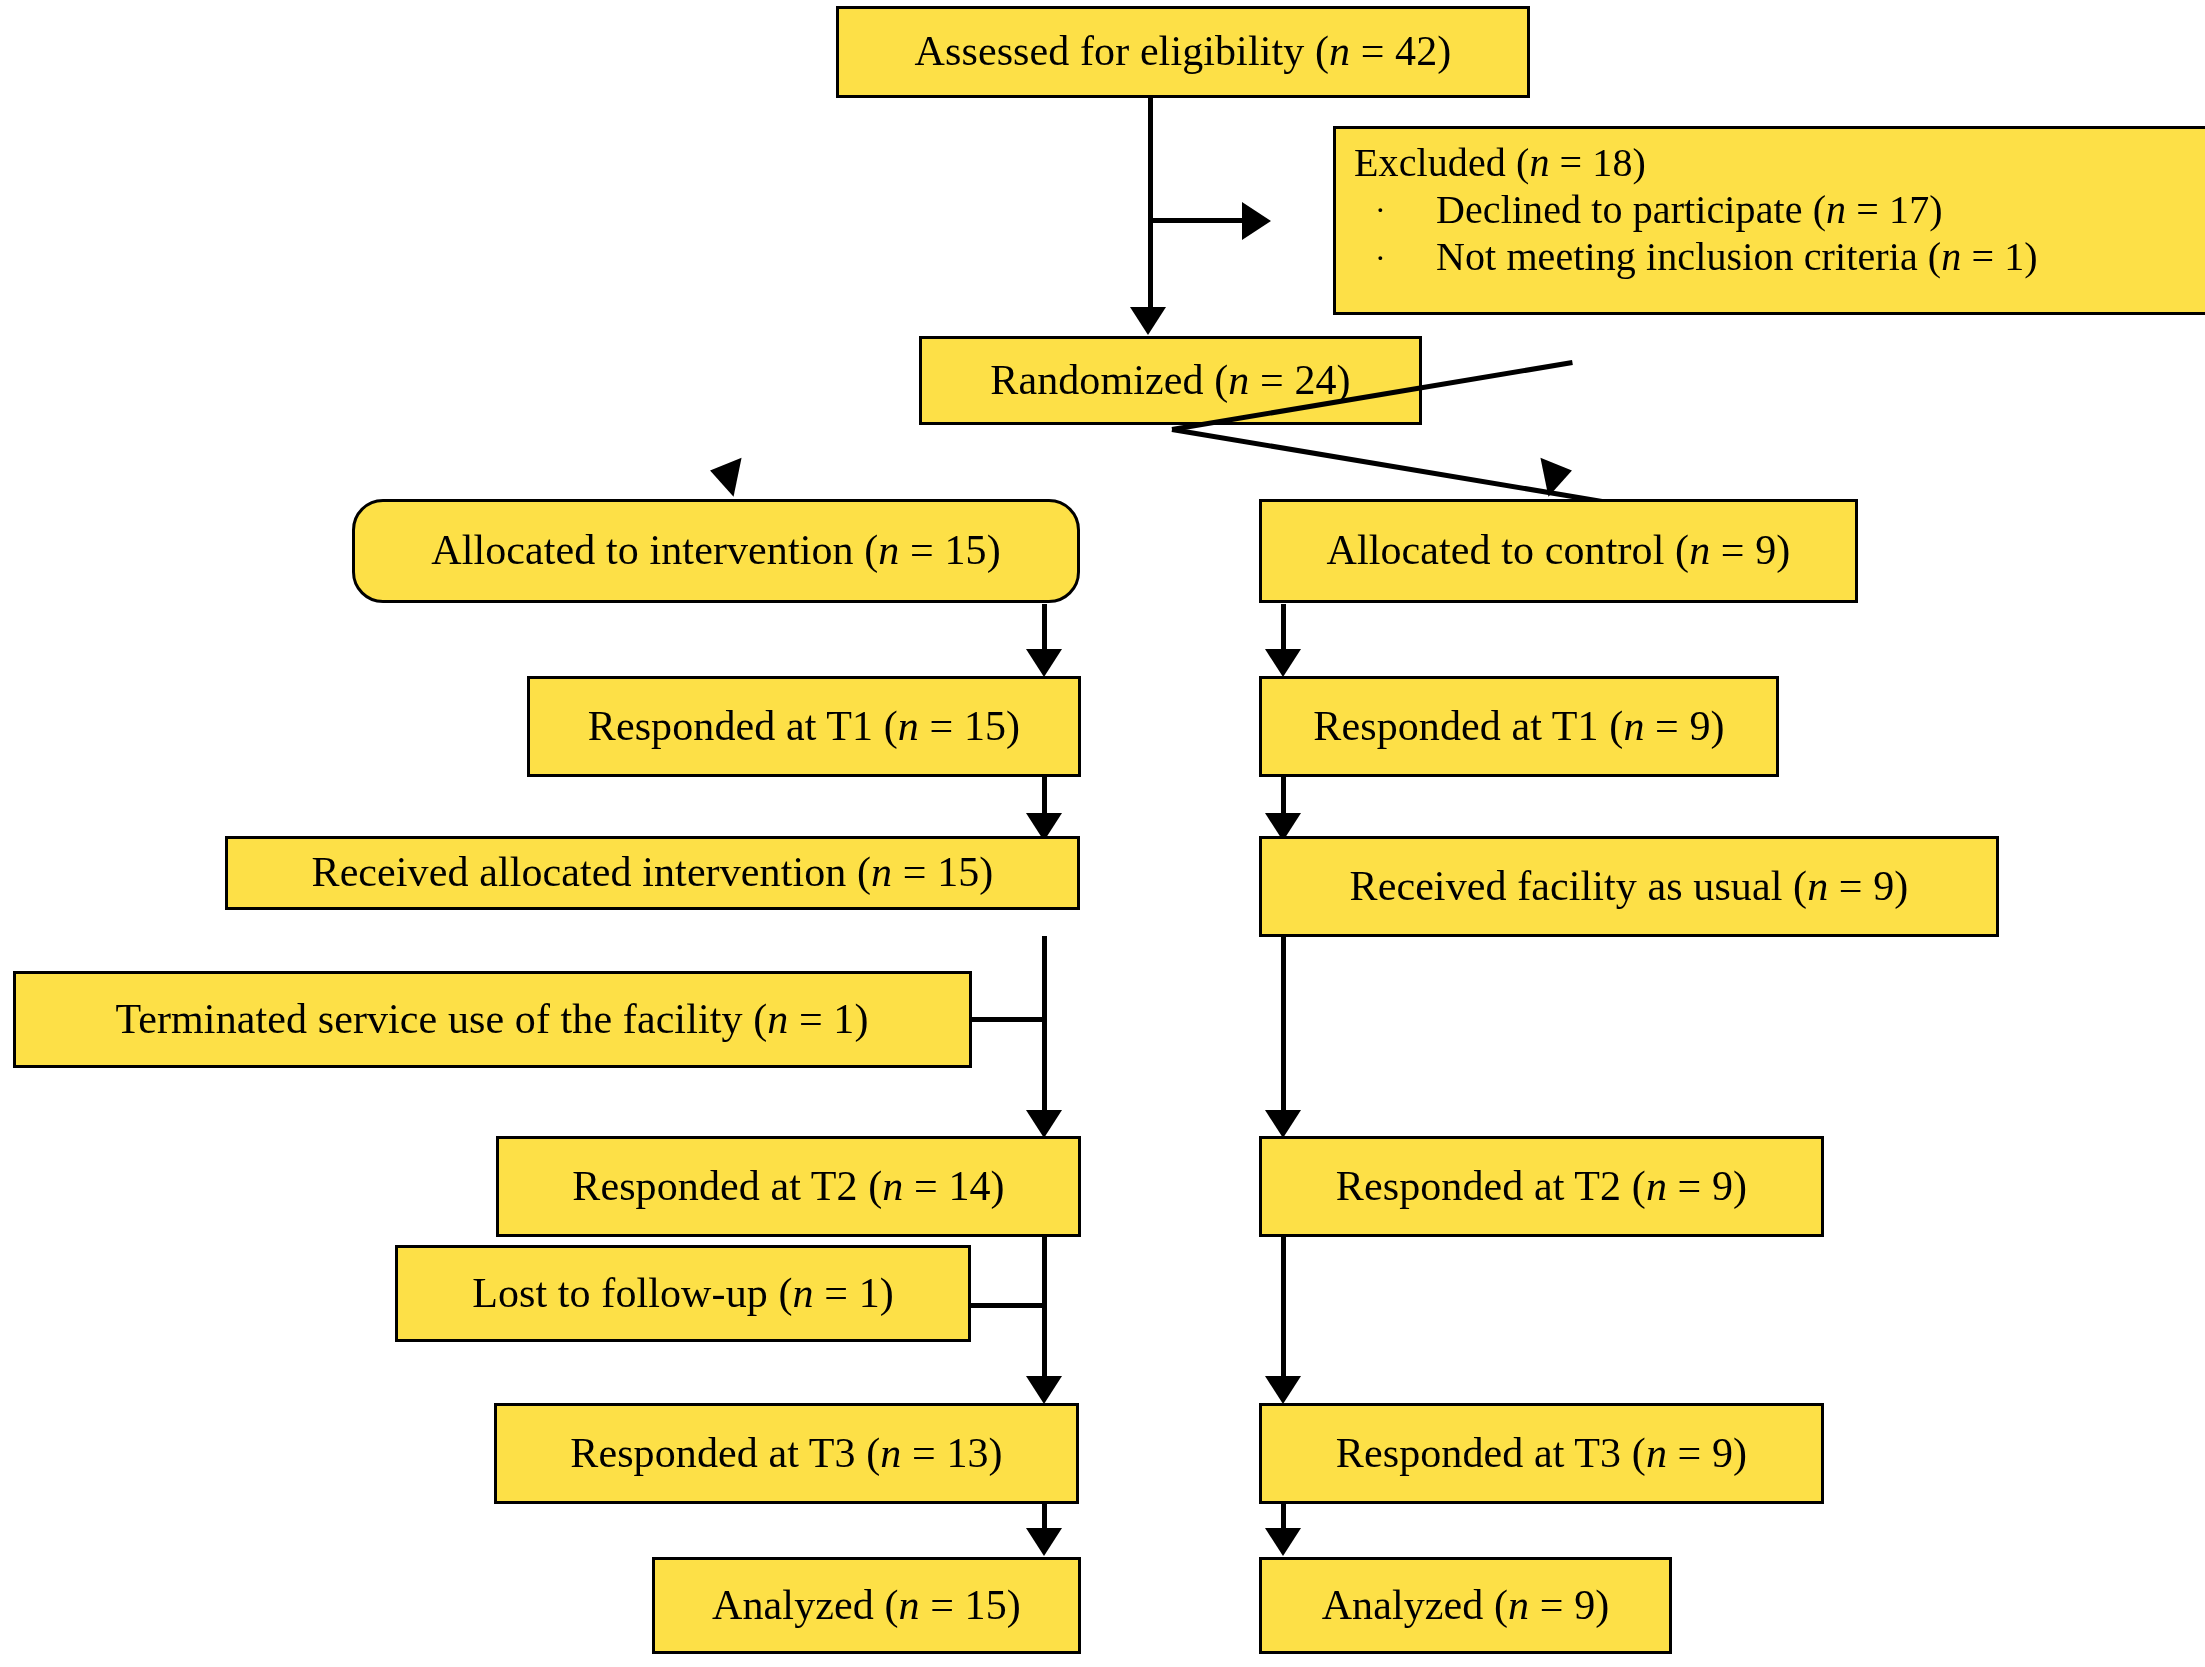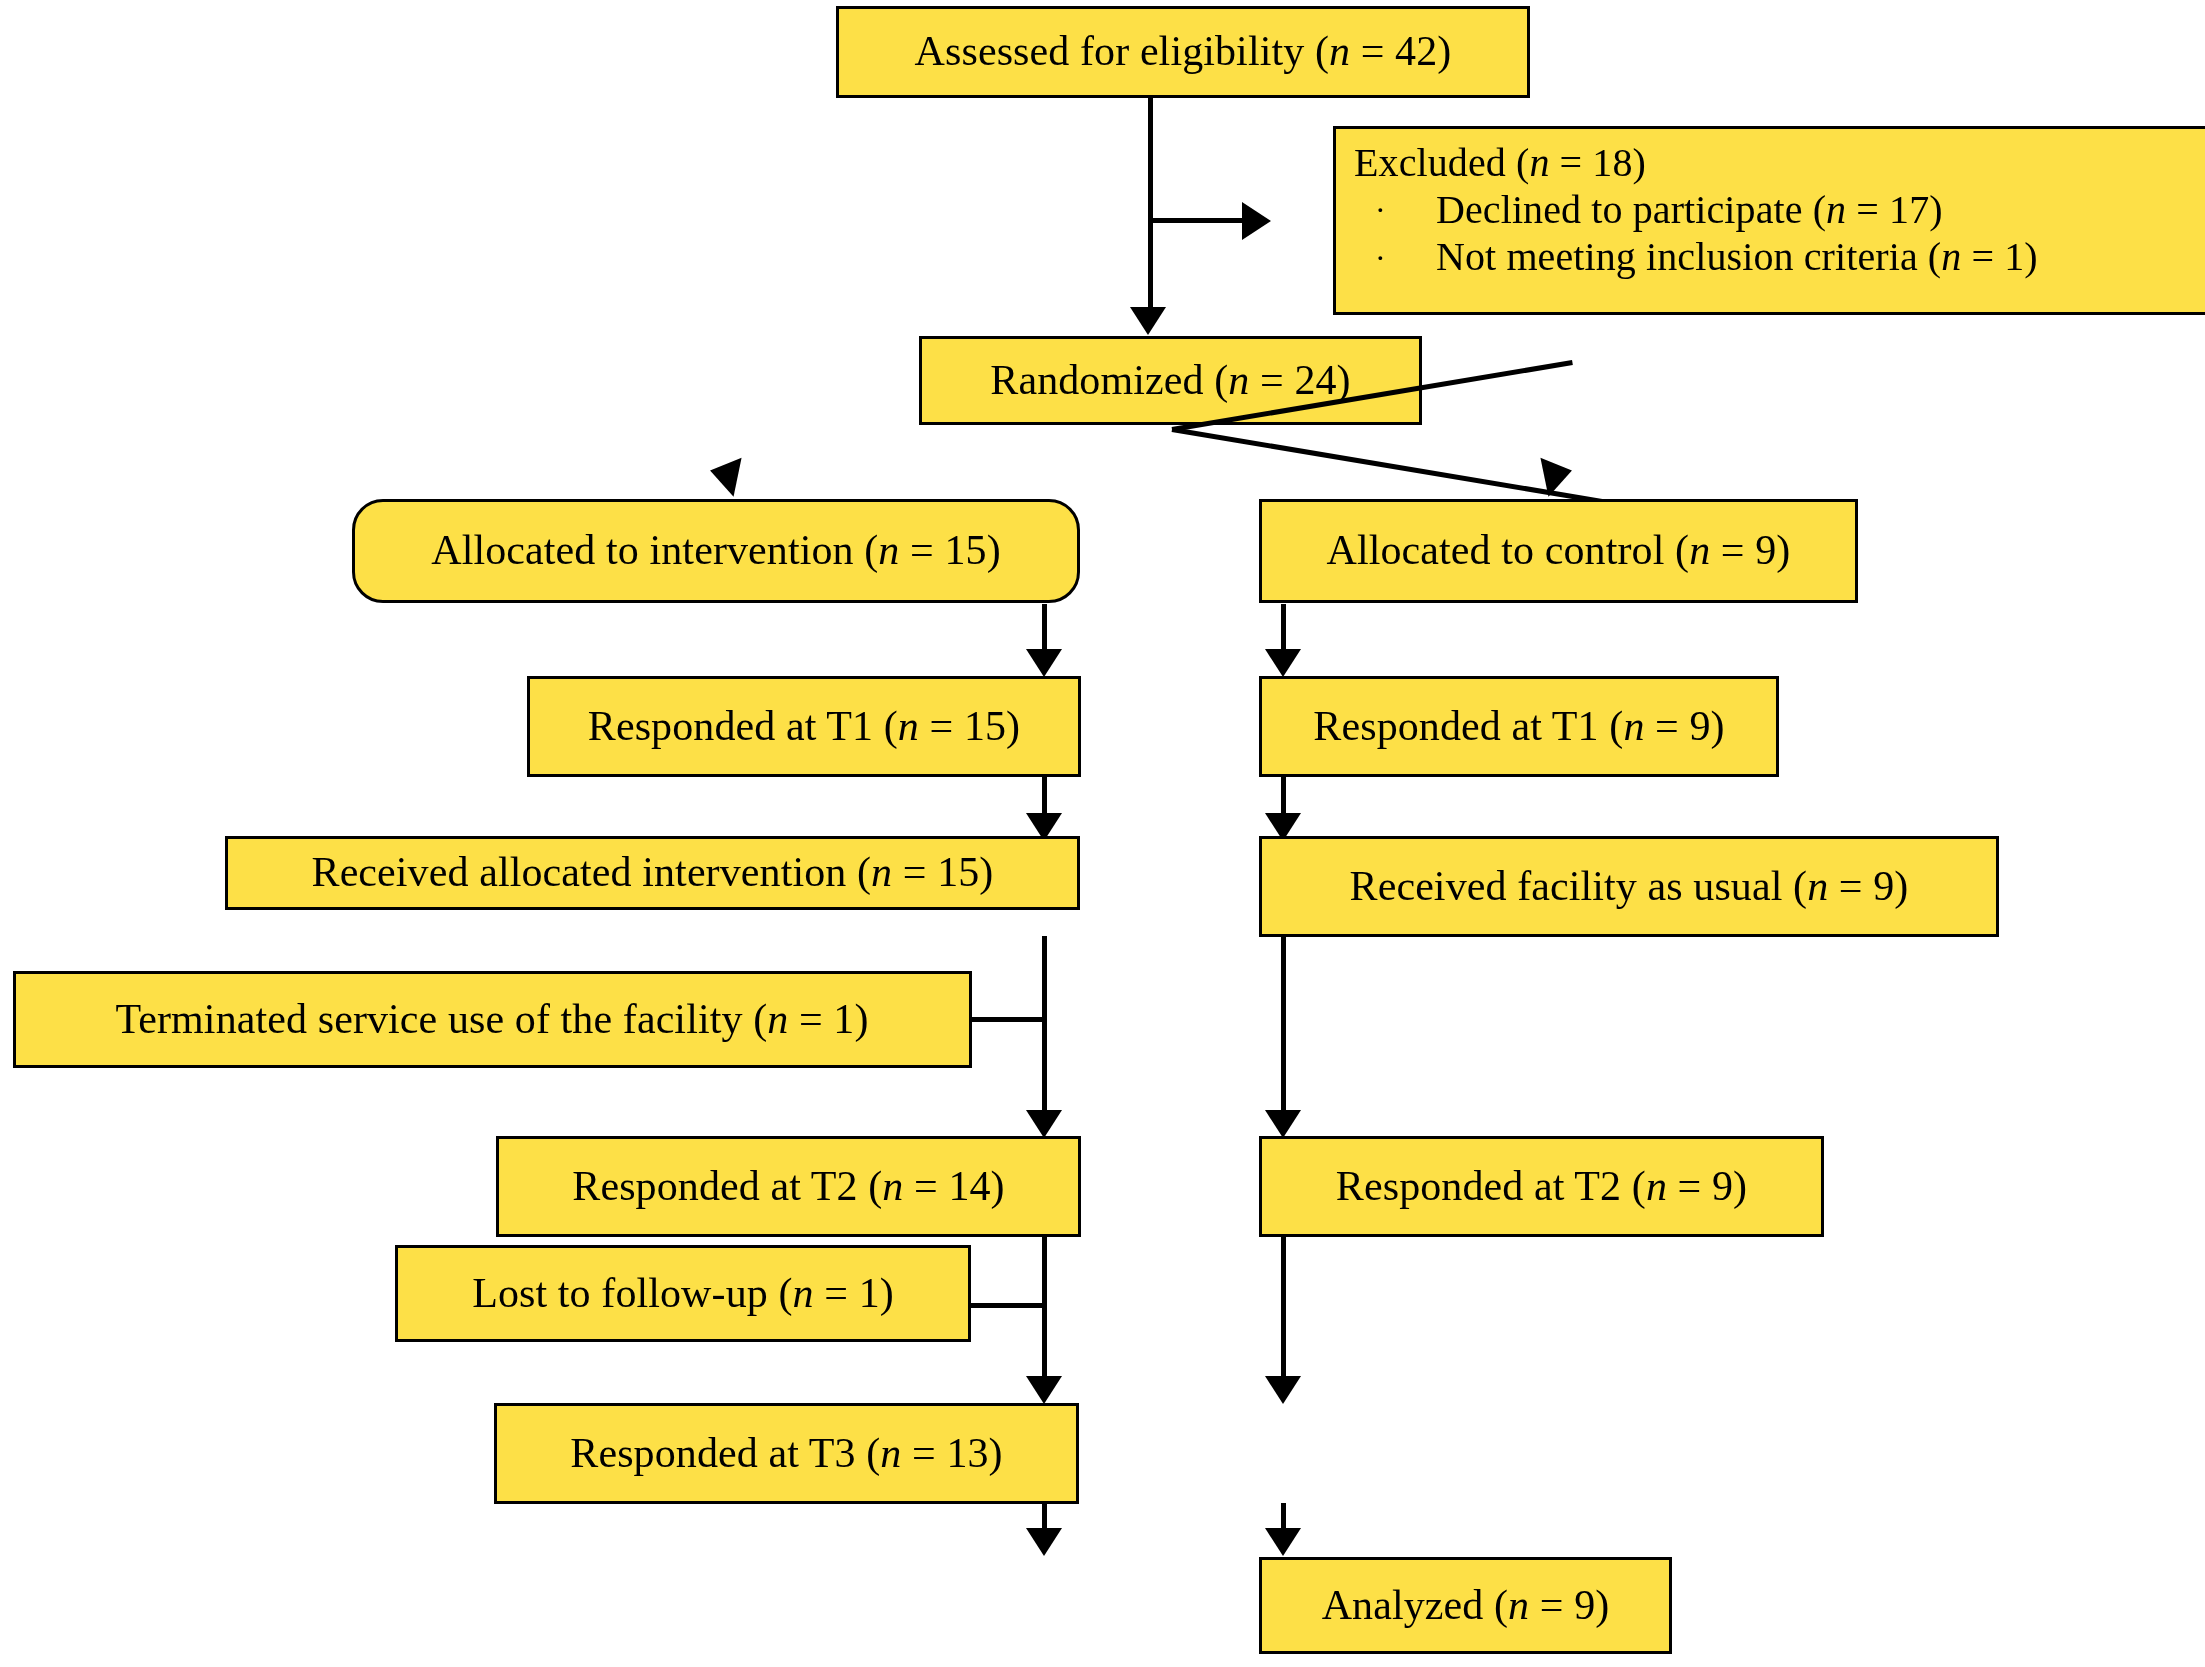--- a/index.html
+++ b/index.html
@@ -191,26 +191,32 @@
   <div class="arrow-left" style="left:940px;top:1288px;"></div>
 
   <div class="node" style="left:395px;top:1245px;width:576px;height:97px;">
     <span class="ln"><span>Lost to follow-up (</span><em class="nvar">n</em><span> = 1)</span></span>
   </div>
 
   <div class="node" style="left:494px;top:1403px;width:585px;height:101px;">
     <span class="ln"><span>Responded at T3 (</span><em class="nvar">n</em><span> = 13)</span></span>
   </div>
 
+  <div class="node" style="left:1259px;top:1403px;width:565px;height:101px;">
+    <span class="ln"><span>Responded at T3 (</span><em class="nvar">n</em><span> = 9)</span></span>
+  </div>
 
   <div class="vline" style="left:1042px;top:1503px;height:40px;"></div>
   <div class="arrow-down" style="left:1026px;top:1528px;"></div>
 
   <div class="vline" style="left:1281px;top:1503px;height:40px;"></div>
   <div class="arrow-down" style="left:1265px;top:1528px;"></div>
 
+  <div class="node" style="left:652px;top:1557px;width:429px;height:97px;">
+    <span class="ln"><span>Analyzed (</span><em class="nvar">n</em><span> = 15)</span></span>
+  </div>
 
   <div class="node" style="left:1259px;top:1557px;width:413px;height:97px;">
     <span class="ln"><span>Analyzed (</span><em class="nvar">n</em><span> = 9)</span></span>
   </div>
 
 </div>
 
 
 </body></html>

